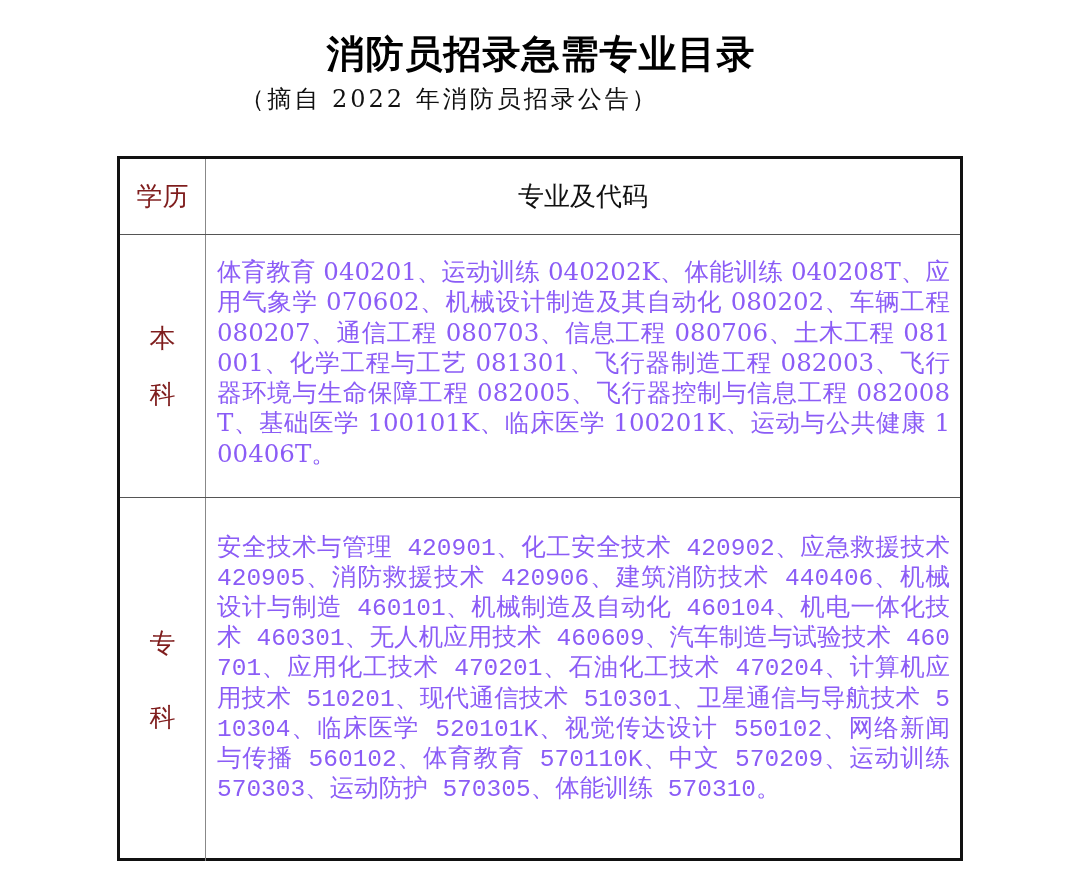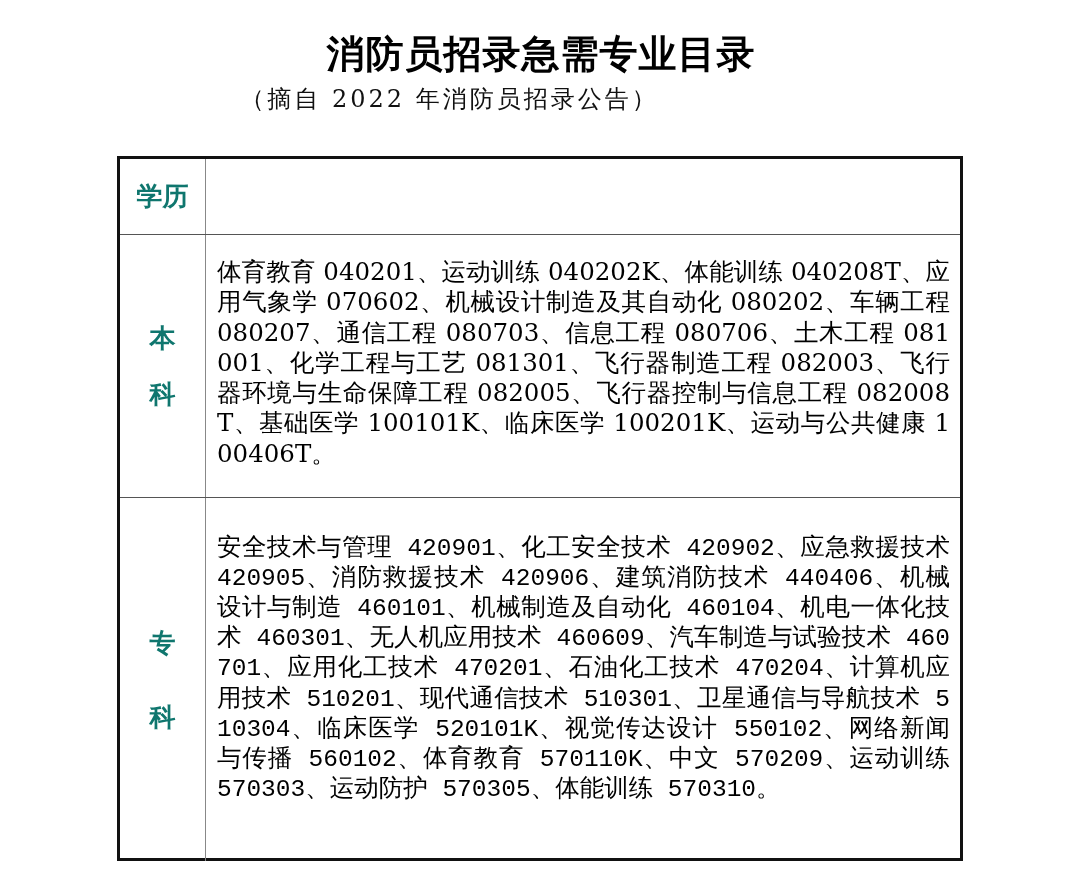--- a/index.html
+++ b/index.html
@@ -72,22 +72,21 @@
     .cell-left {
       width: 86px;
       flex: 0 0 86px;
       border-right: 1.5px solid #888888;
       box-sizing: border-box;
       display: flex;
       align-items: center;
       justify-content: center;
       font-family: "DejaVu Sans", "Liberation Sans", sans-serif;
       font-size: 26px;
-      color: #0f766e;
-      font-weight: bold;
+      color: #7f1d1d;
     }
     .cell-right {
       flex: 1 1 auto;
       box-sizing: border-box;
       display: flex;
       align-items: center;
     }
     .header .cell-right {
       justify-content: center;
       font-family: "DejaVu Sans", "Liberation Sans", sans-serif;
@@ -106,40 +105,41 @@
     .zk .vertical-label {
       gap: 40px;
     }
     .majors {
       padding: 0 10px 0 11px;
       font-family: "DejaVu Serif", "Liberation Serif", serif;
       font-size: 24.5px;
       line-height: 30.2px;
       text-align: justify;
       text-align-last: left;
-      color: #000000;
+      color: #8b5cf6;
       word-break: break-all;
     }
     .bk .majors {
       margin-top: -6px;
     }
     .zk .majors {
       margin-top: -20px;
       font-family: Liberation Mono, monospace;
     }
   </style>
 </head>
 <body>
 
 <div class="title">消防员招录急需专业目录</div>
 <div class="subtitle">（摘自 2022 年消防员招录公告）</div>
 
 <div class="table">
   <div class="row header">
     <div class="cell-left">学历</div>
+    <div class="cell-right">专业及代码</div>
   </div>
 
   <div class="row bk">
     <div class="cell-left">
       <div class="vertical-label">
         <span>本</span>
         <span>科</span>
       </div>
     </div>
     <div class="cell-right">

